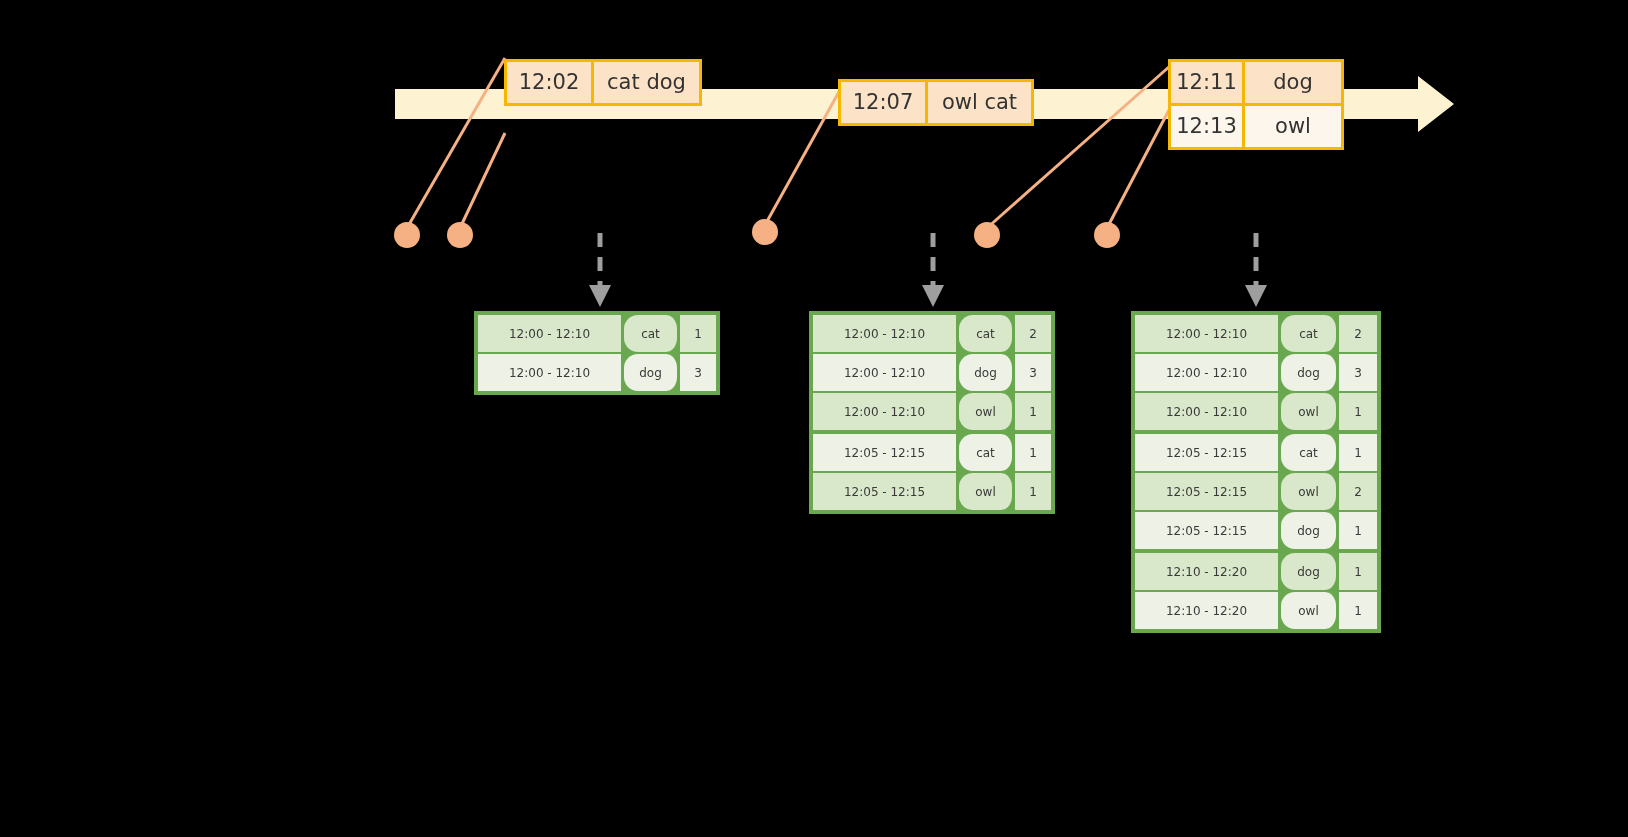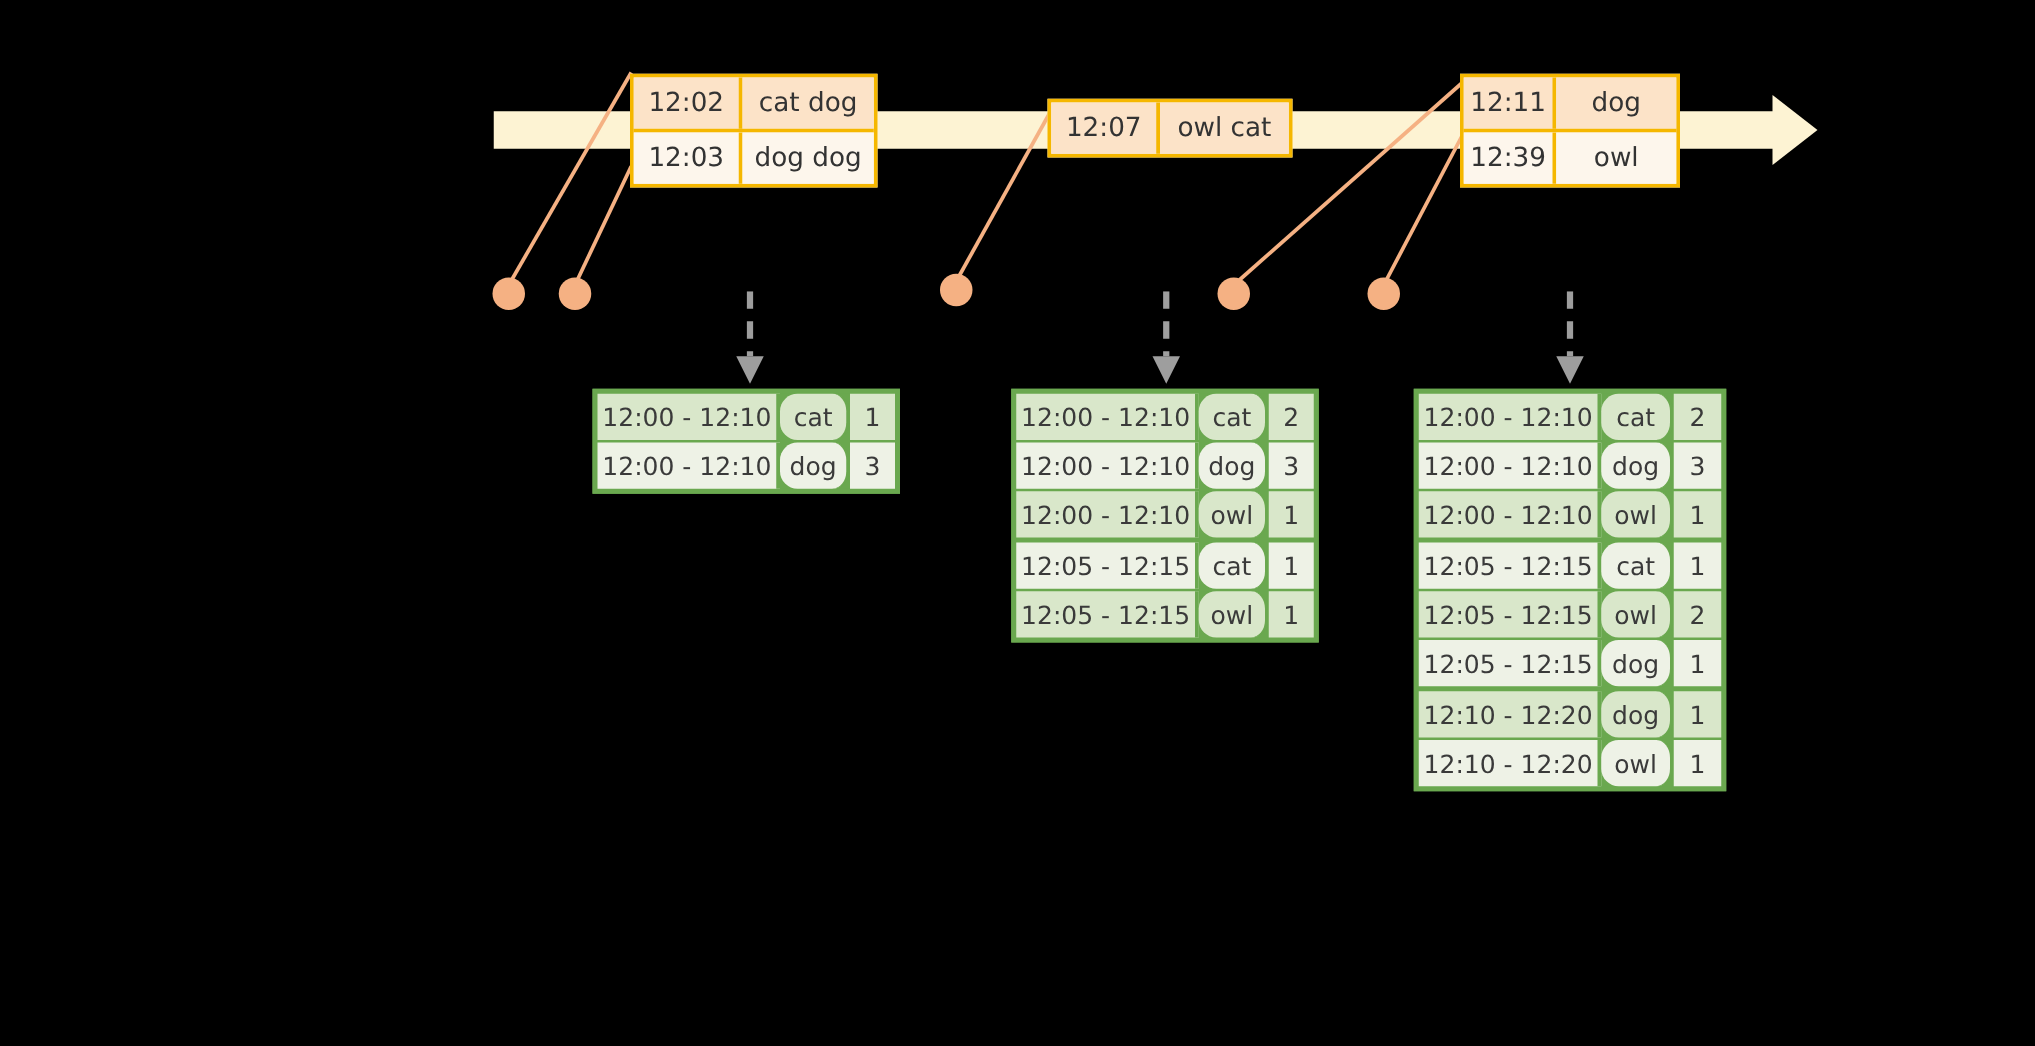--- a/index.html
+++ b/index.html
@@ -111,21 +111,21 @@
   }
   .res-row {
     display: flex;
     flex-direction: row;
     border-bottom: 2px solid #6aa84f;
   }
   .res-row:last-child { border-bottom: none; }
   .res-row.group-end { border-bottom: 4px solid #6aa84f; }
   .res-cell {
     color: #3a3a3a;
-    font-size: 20px;
+    font-size: 12px;
     line-height: 1;
     display: flex;
     align-items: center;
     justify-content: center;
     height: 37px;
     background: #eef2e6;
   }
   .res-row.alt .res-cell { background: #d9e7ca; }
   .res-win { width: 146px; border-right: 3px solid #6aa84f; }
   .res-key { width: 56px; border-right: 3px solid #6aa84f; border-radius: 14px; }
@@ -152,40 +152,36 @@
     <line x1="765" y1="225" x2="840" y2="90" stroke="#f5b183" stroke-width="3"></line>
     <line x1="987" y1="228" x2="1170" y2="66" stroke="#f5b183" stroke-width="3"></line>
     <line x1="1107" y1="228" x2="1170" y2="108" stroke="#f5b183" stroke-width="3"></line>
   </svg>
 
   <div class="event-box" id="event-box-1">
     <div class="event-row shaded">
       <div class="ev-cell ev-time">12:02</div>
       <div class="ev-cell ev-text">cat dog</div>
     </div>
-    <div class="event-row">
-      <div class="ev-cell ev-time">12:03</div>
-      <div class="ev-cell ev-text">dog dog</div>
-    </div>
   </div>
 
   <div class="event-box" id="event-box-2">
     <div class="event-row shaded">
       <div class="ev-cell ev-time">12:07</div>
       <div class="ev-cell ev-text">owl cat</div>
     </div>
   </div>
 
   <div class="event-box" id="event-box-3">
     <div class="event-row shaded">
       <div class="ev-cell ev-time">12:11</div>
       <div class="ev-cell ev-text">dog</div>
     </div>
     <div class="event-row">
-      <div class="ev-cell ev-time">12:39</div>
+      <div class="ev-cell ev-time">12:13</div>
       <div class="ev-cell ev-text">owl</div>
     </div>
   </div>
 
   <div class="connector-dot" style="left:394px; top:222px;"></div>
   <div class="connector-dot" style="left:447px; top:222px;"></div>
   <div class="connector-dot" style="left:752px; top:219px;"></div>
   <div class="connector-dot" style="left:974px; top:222px;"></div>
   <div class="connector-dot" style="left:1094px; top:222px;"></div>
 

